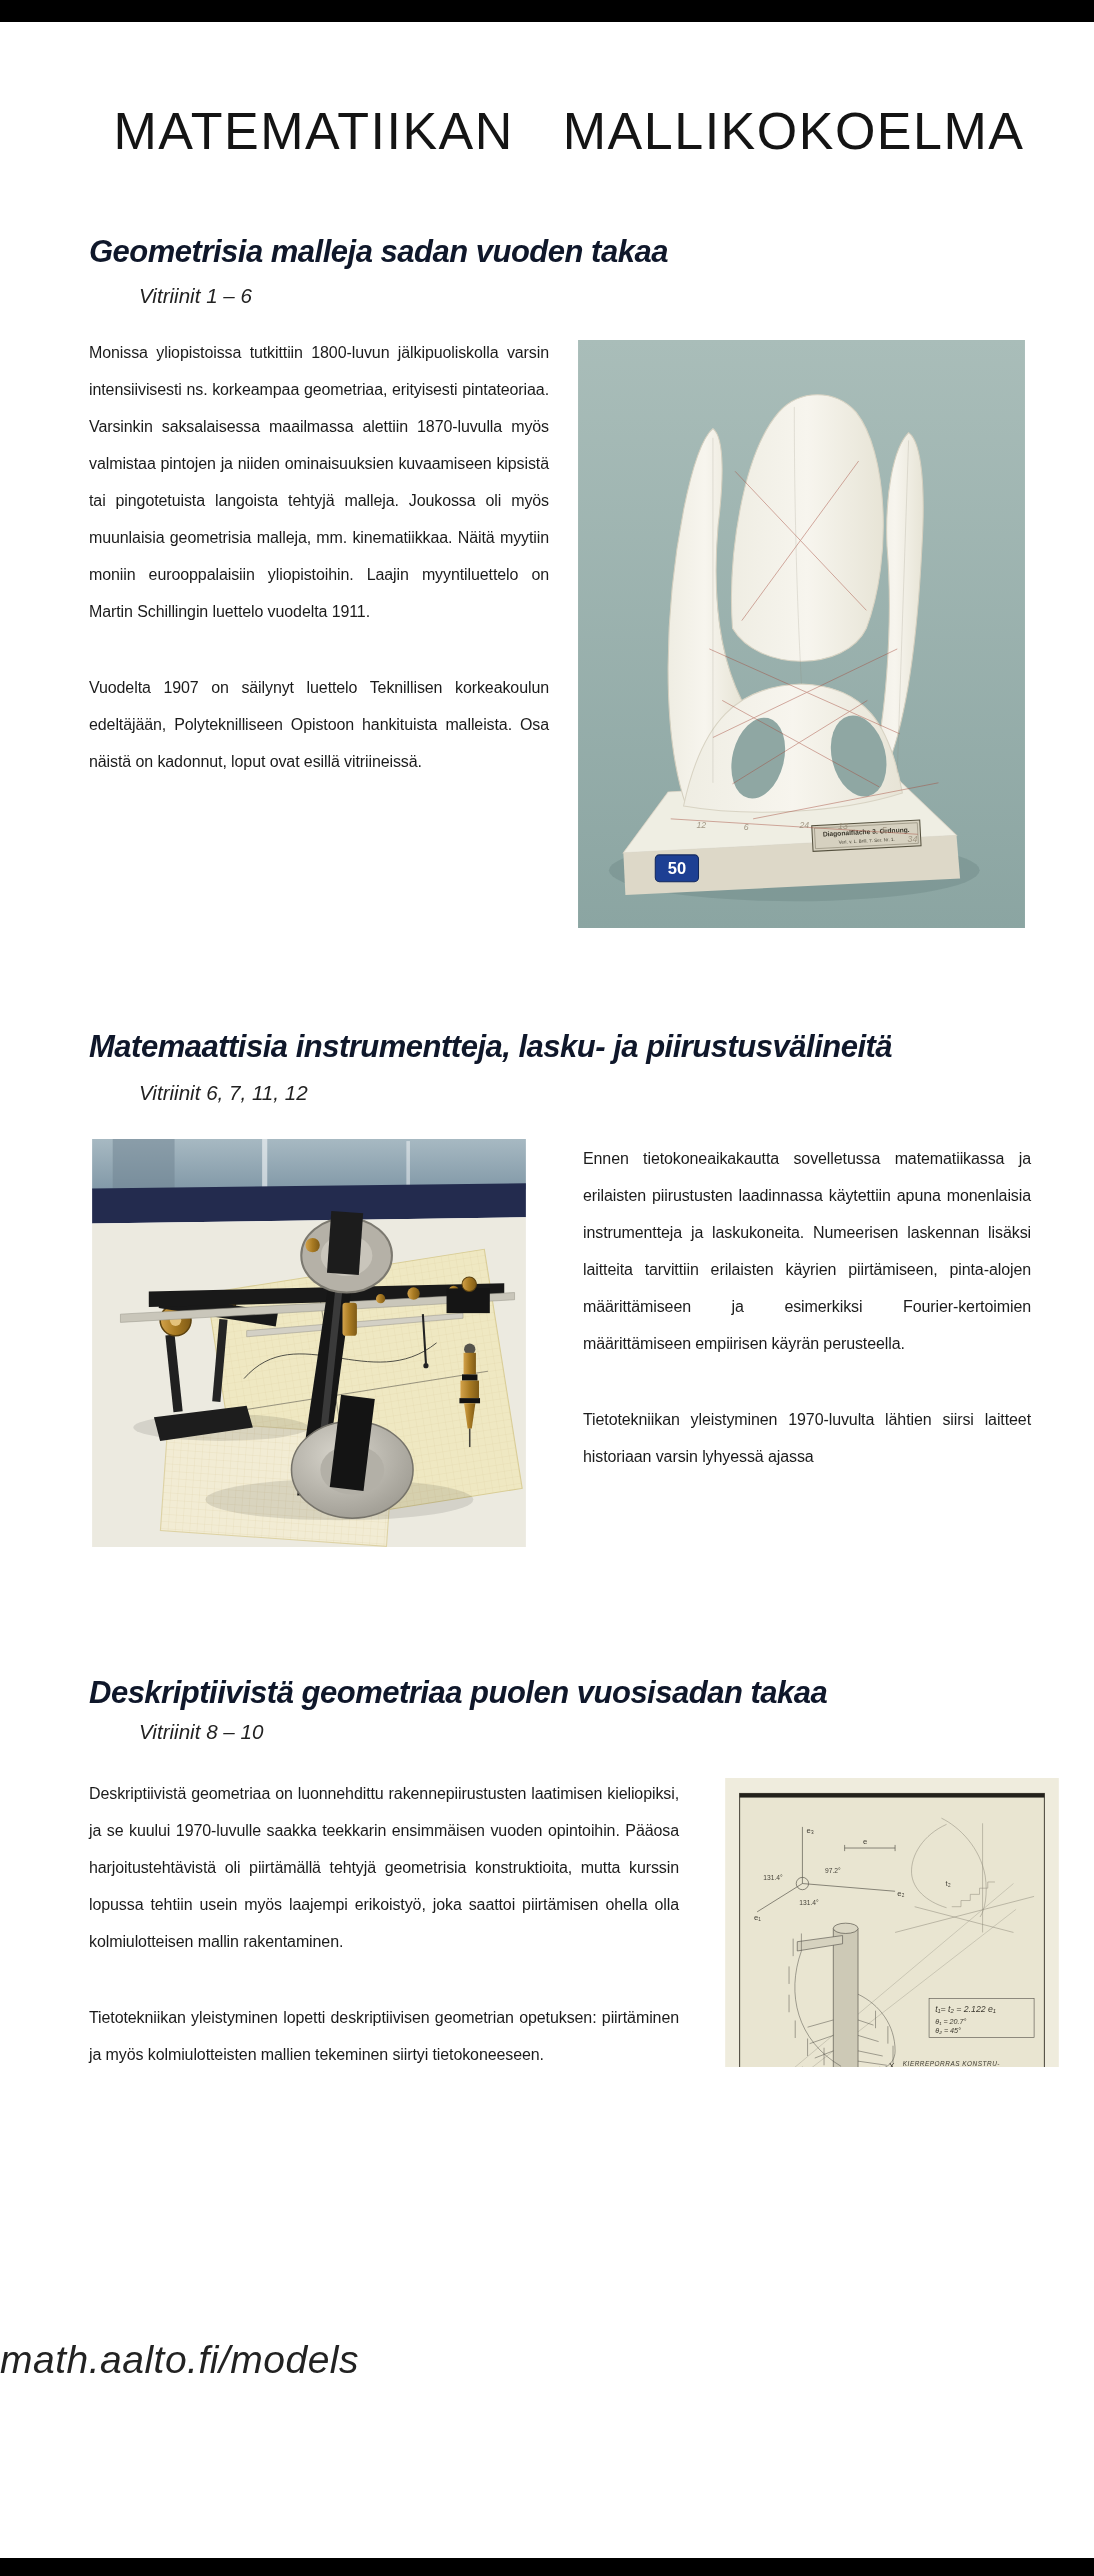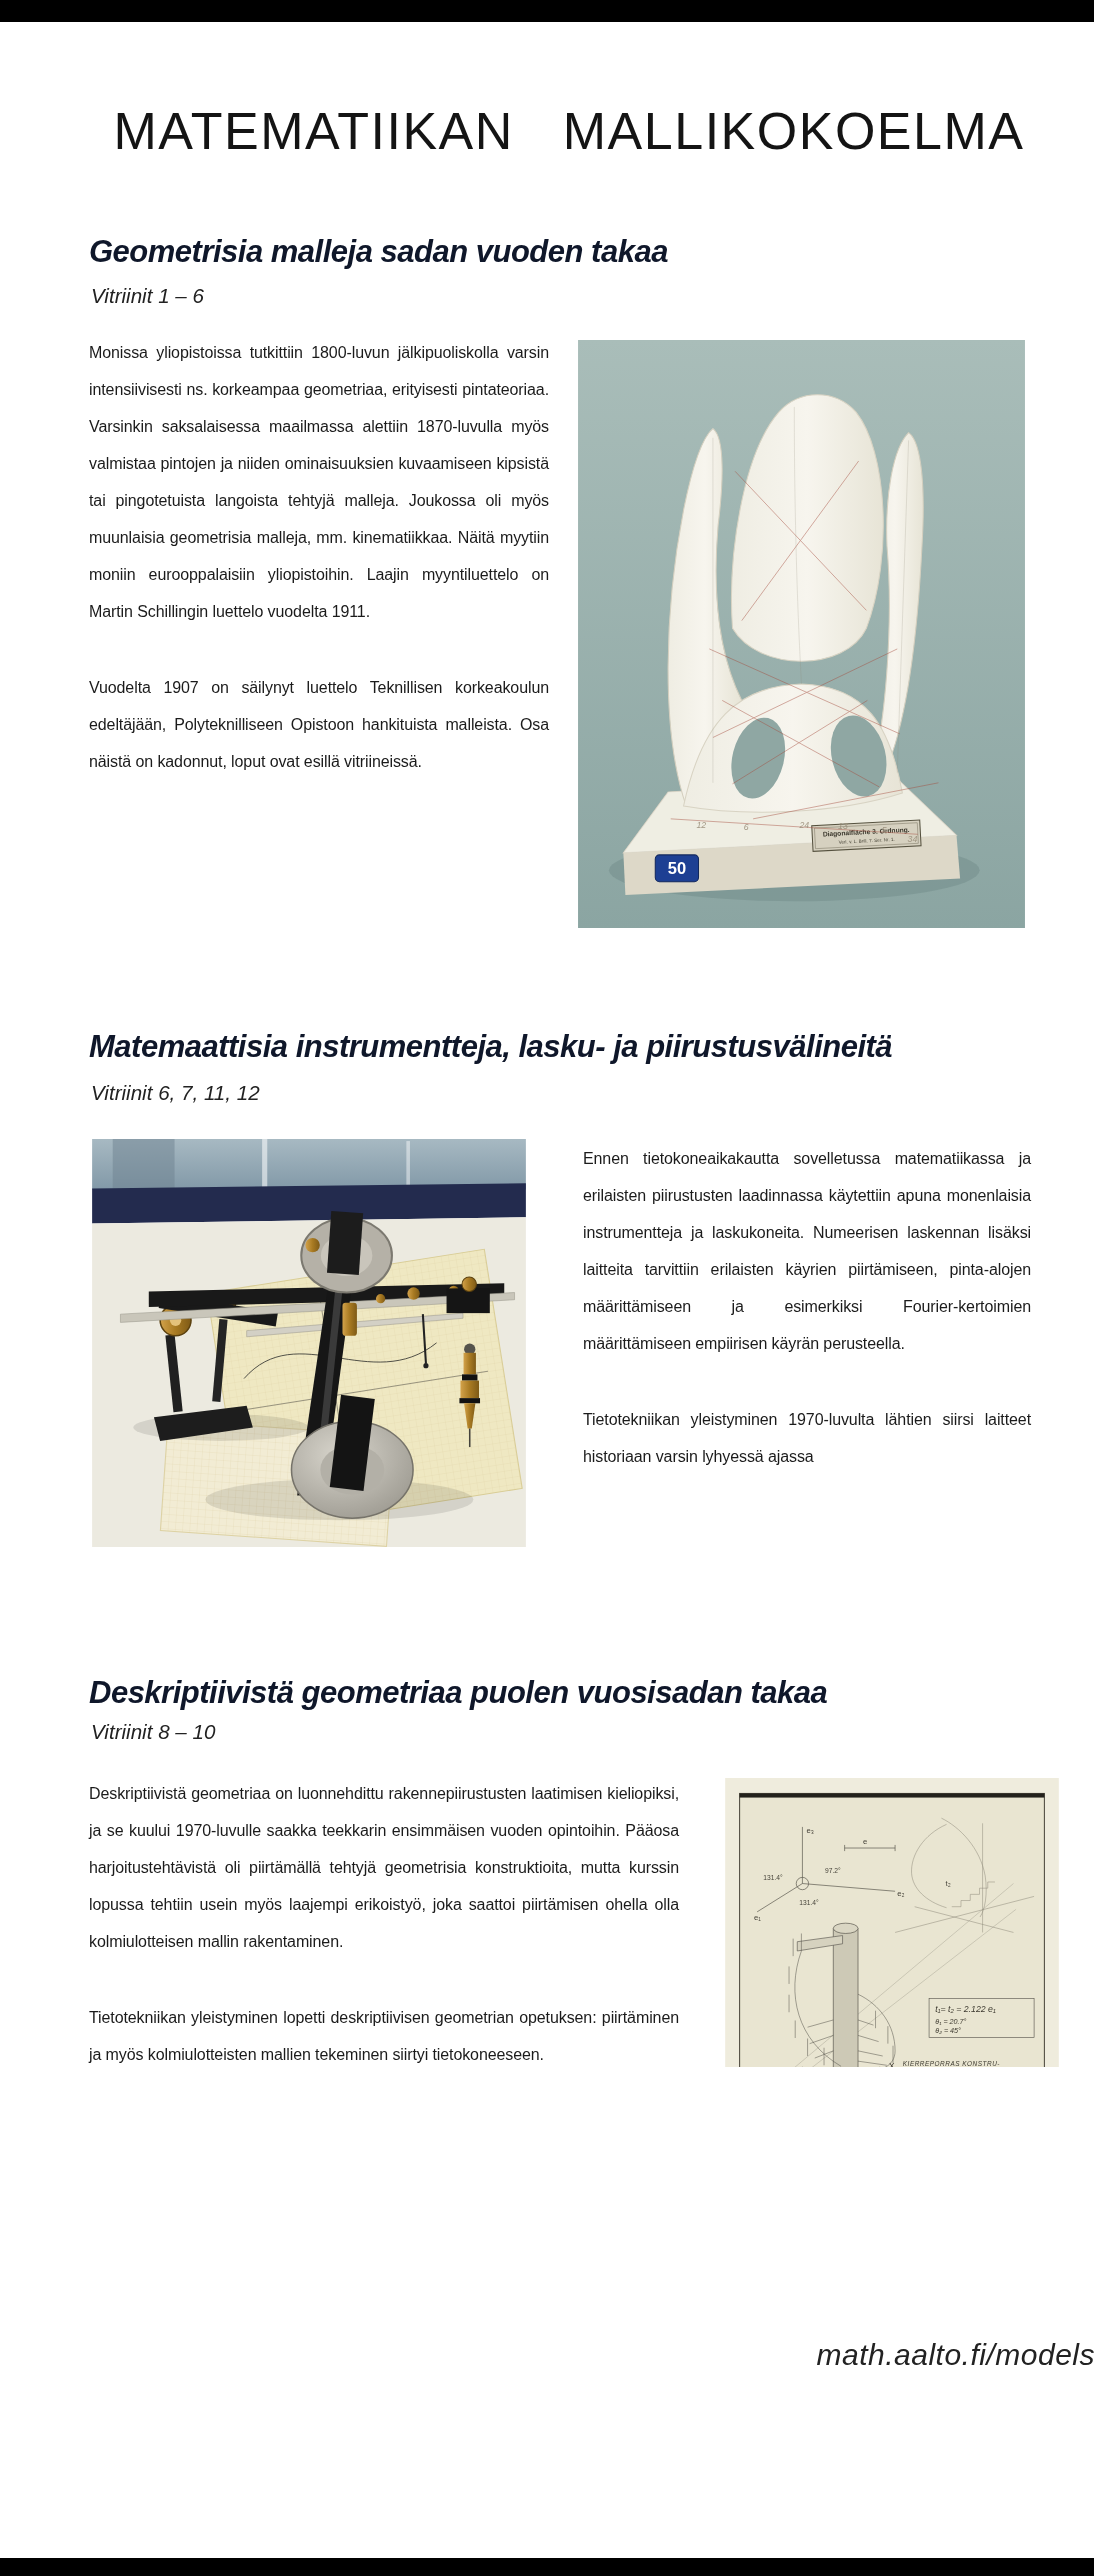--- a/index.html
+++ b/index.html
@@ -4,24 +4,24 @@
 <style>
   html,body{margin:0;padding:0;background:#ffffff;}
   .page{position:relative;width:1095px;height:2576px;background:#ffffff;overflow:hidden;
         font-family:"Liberation Sans",sans-serif;color:#1b1b1b;}
   .abs{position:absolute;}
   .bar{left:0;width:1095px;background:#000;}
   .page-title{left:0;right:0;top:101px;text-align:center;white-space:nowrap;
               font-size:52px;font-weight:400;letter-spacing:1.5px;word-spacing:33px;color:#141414;padding-left:43px;}
   .sec-heading{font-style:italic;font-weight:700;font-size:31px;letter-spacing:-0.5px;
                color:#0f172a;white-space:nowrap;}
-  .sec-subtitle{font-style:italic;font-weight:400;font-size:20.6px;color:#222;white-space:nowrap;}
+  .sec-subtitle{font-style:italic;font-weight:400;font-size:20.6px;color:#222;white-space:nowrap;margin-left:48px;}
   .body-col{font-size:16px;line-height:37px;text-align:justify;letter-spacing:-0.1px;color:#1b1b1b;}
   .body-col p{margin:0 0 39px 0;}
-  .footer-url{left:0;right:0;top:2338px;text-align:right;font-style:italic;font-size:30px;
+  .footer-url{left:0;right:0;top:2338px;text-align:left;font-style:italic;font-size:39px;
               letter-spacing:0.5px;color:#222;}
   .figure{overflow:hidden;}
   svg{display:block;}
 </style>
 </head>
 <body>
 
 <div class="page">
 
   <div class="abs bar" style="top:0;height:21.6px;"></div>

